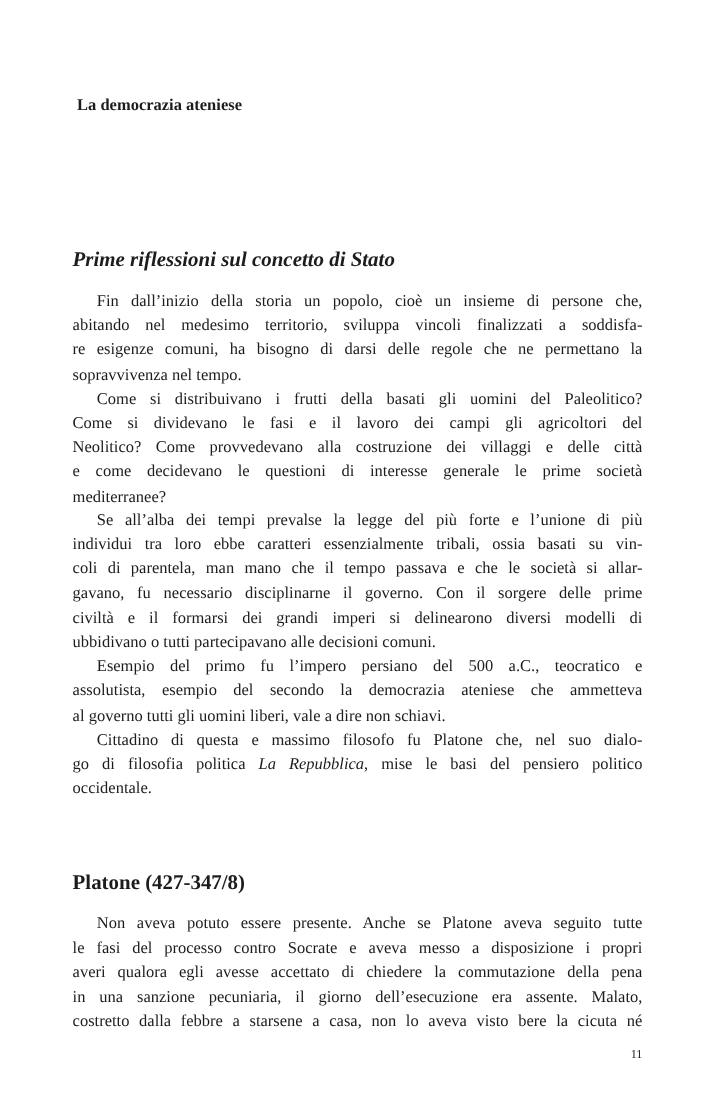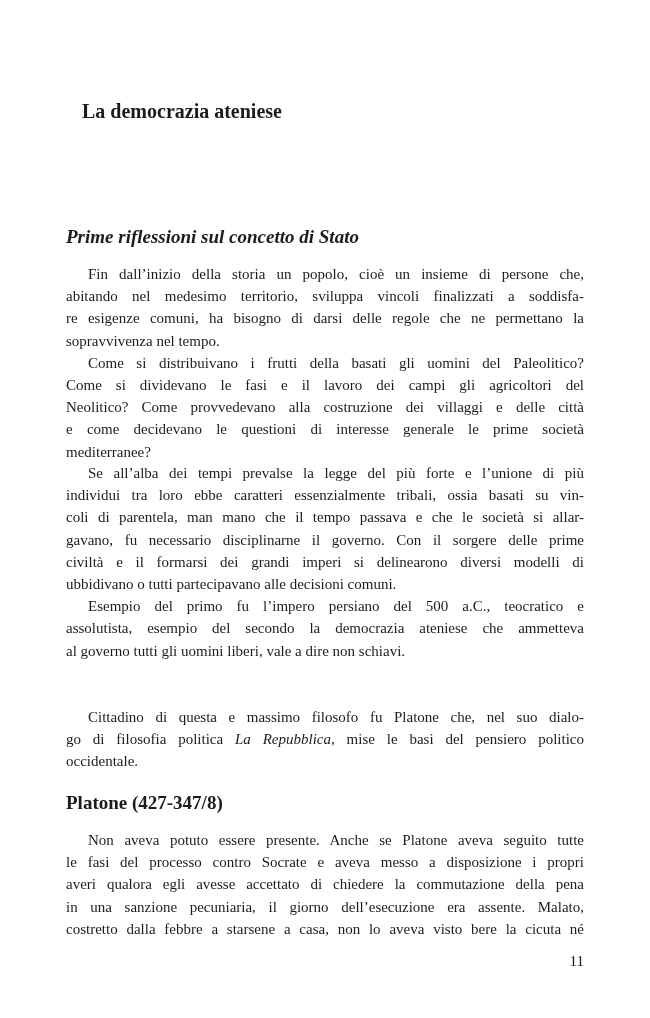--- a/index.html
+++ b/index.html
@@ -1,31 +1,31 @@
 <!DOCTYPE html>
 <html><head>
 <meta charset="utf-8">
 <style>
   html, body { margin:0; padding:0; background:#ffffff; }
   body { width:650px; height:1018px; position:relative; overflow:hidden;
          font-family:"Liberation Serif","DejaVu Serif",serif; color:#1c1c1c; }
   .page { position:absolute; left:66px; top:0; width:518px; }
-  .chapter-title { position:absolute; top:84px; left:0; font-size:20px; font-weight:bold; margin:16px; white-space:nowrap; }
+  .chapter-title { position:absolute; top:84px; left:0; font-size:15px; font-weight:bold; margin:4px; white-space:nowrap; }
   .section-title { position:absolute; left:0; font-size:19px; margin:0; white-space:nowrap; }
   .sec1 { top:226px; font-style:italic; font-weight:bold; }
   .sec2 { top:792px; font-weight:bold; }
   .block { position:absolute; left:0; width:518px; font-size:15px; line-height:22.2px; }
   .line { display:block; height:22.2px; white-space:nowrap; text-align:justify; text-align-last:justify; }
   .line.last { text-align-last:left; }
   .line.ind { padding-left:22px; }
   .b1 { top:263px; }
   .b2 { top:462px; }
-  .b3 { top:662px;margin-top:44px; }
+  .b3 { top:662px; }
   .b4 { top:829px; }
-  .page-number { position:absolute; top:953px; right:0; font-size:15px; }
+  .page-number { position:absolute; top:953px; right:0; font-size:11px; }
   i { font-style:italic; }
 </style>
 </head>
 <body>
 
 <div class="page">
   <h1 class="chapter-title">La democrazia ateniese</h1>
 
   <h2 class="section-title sec1">Prime riflessioni sul concetto di Stato</h2>
 

